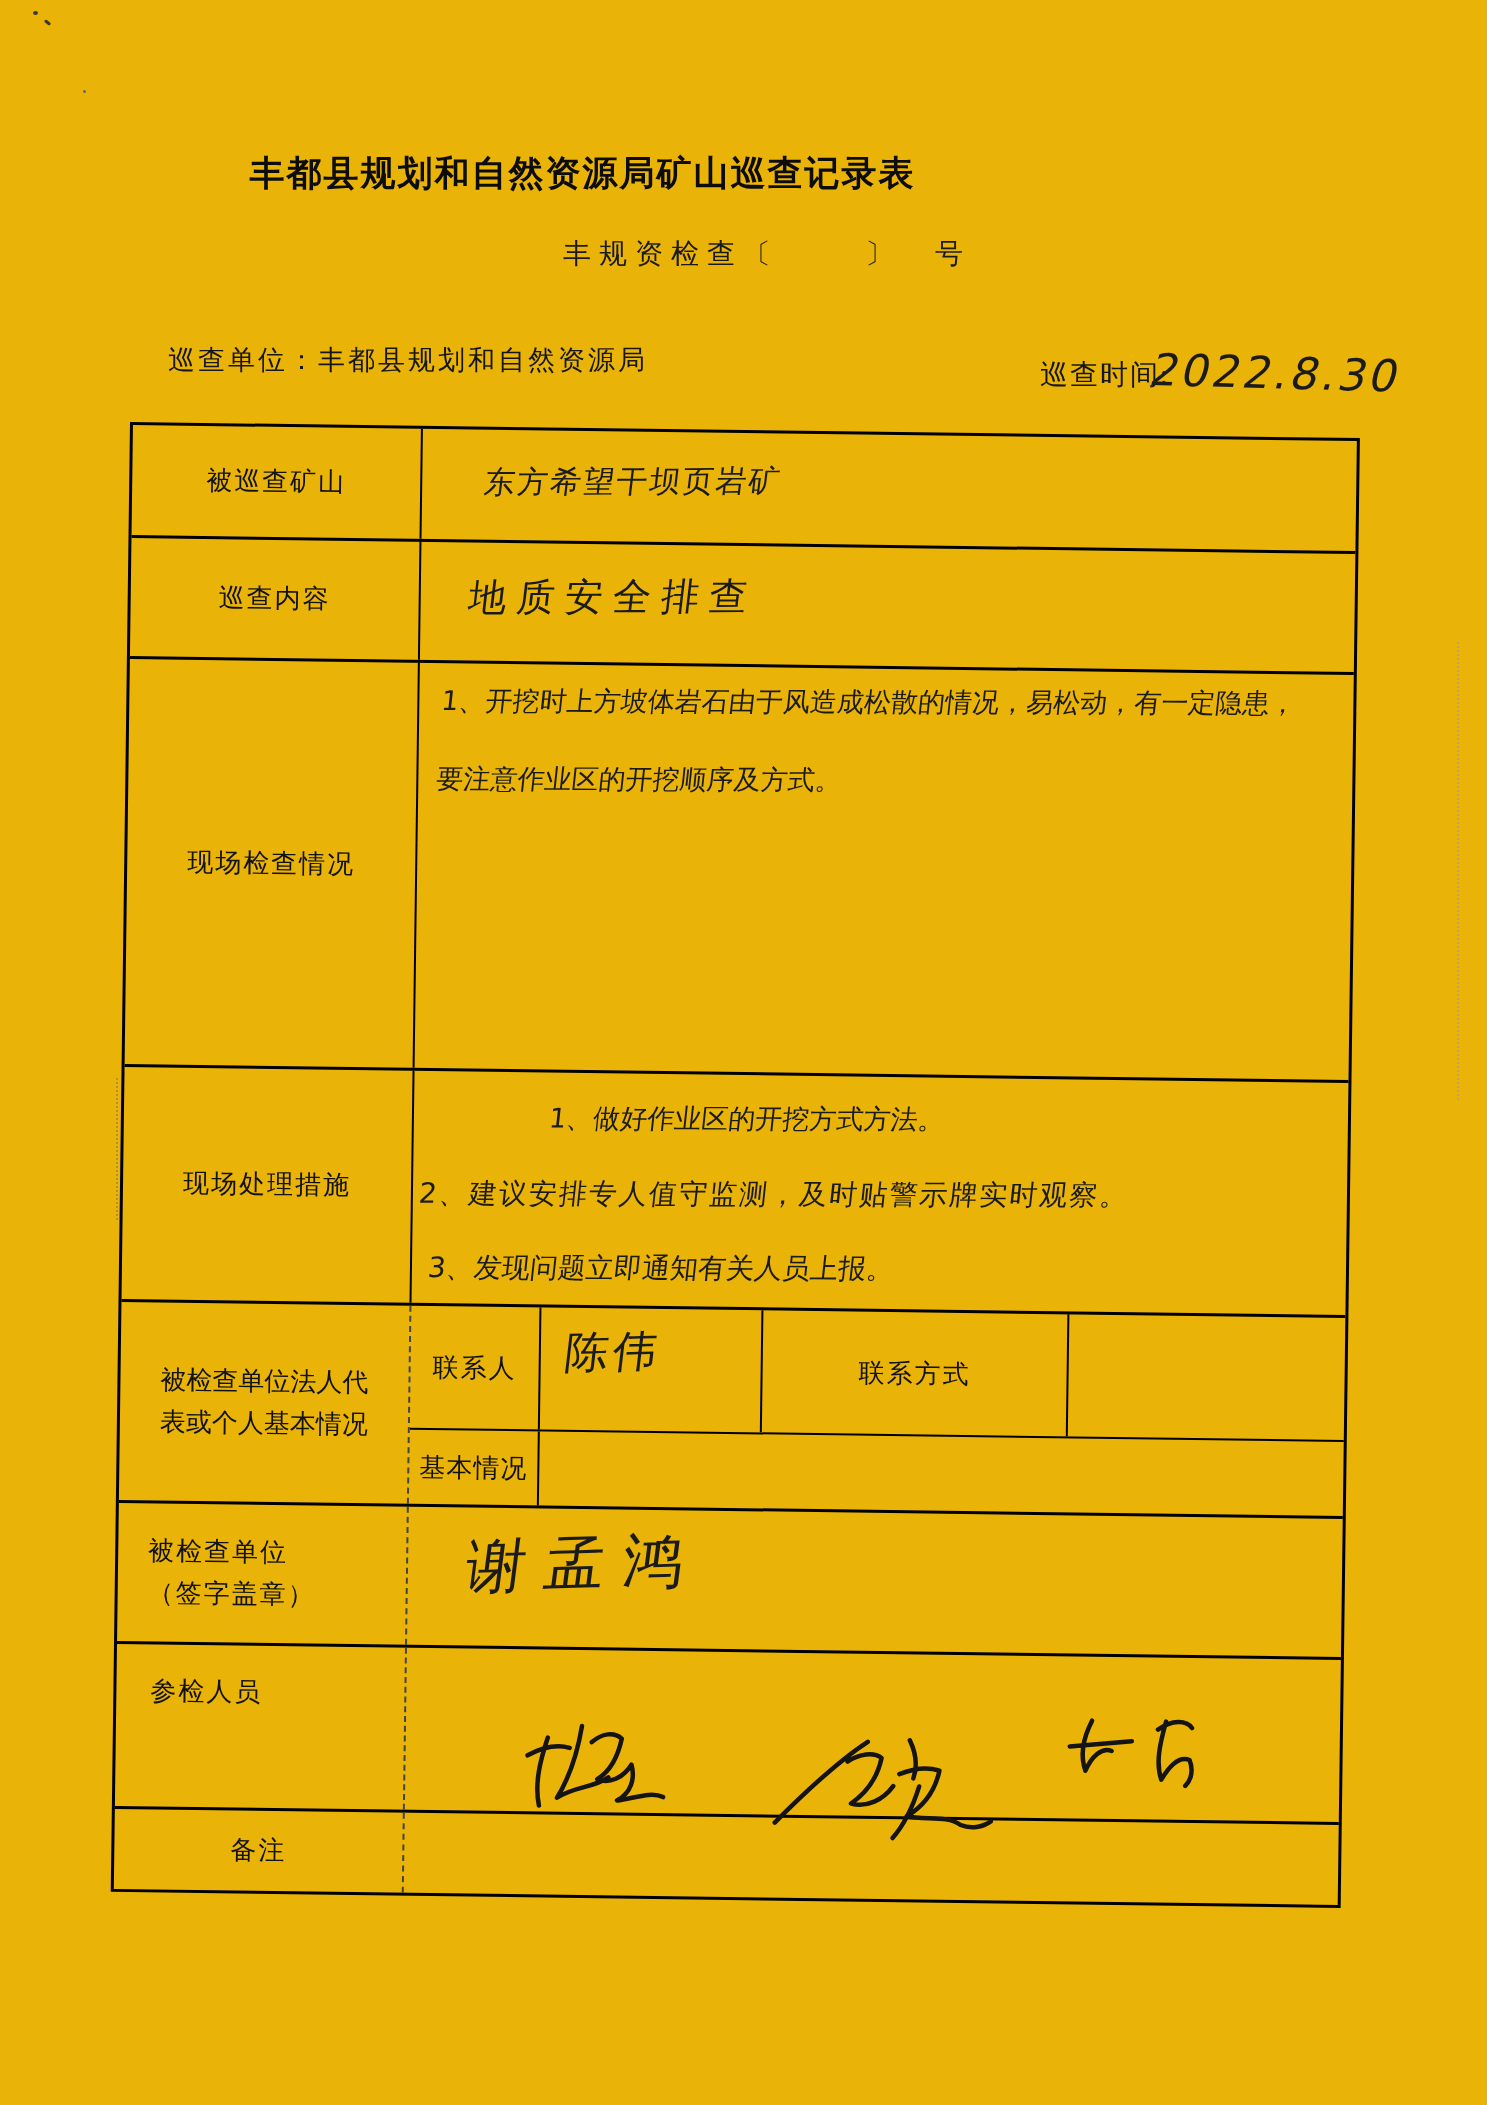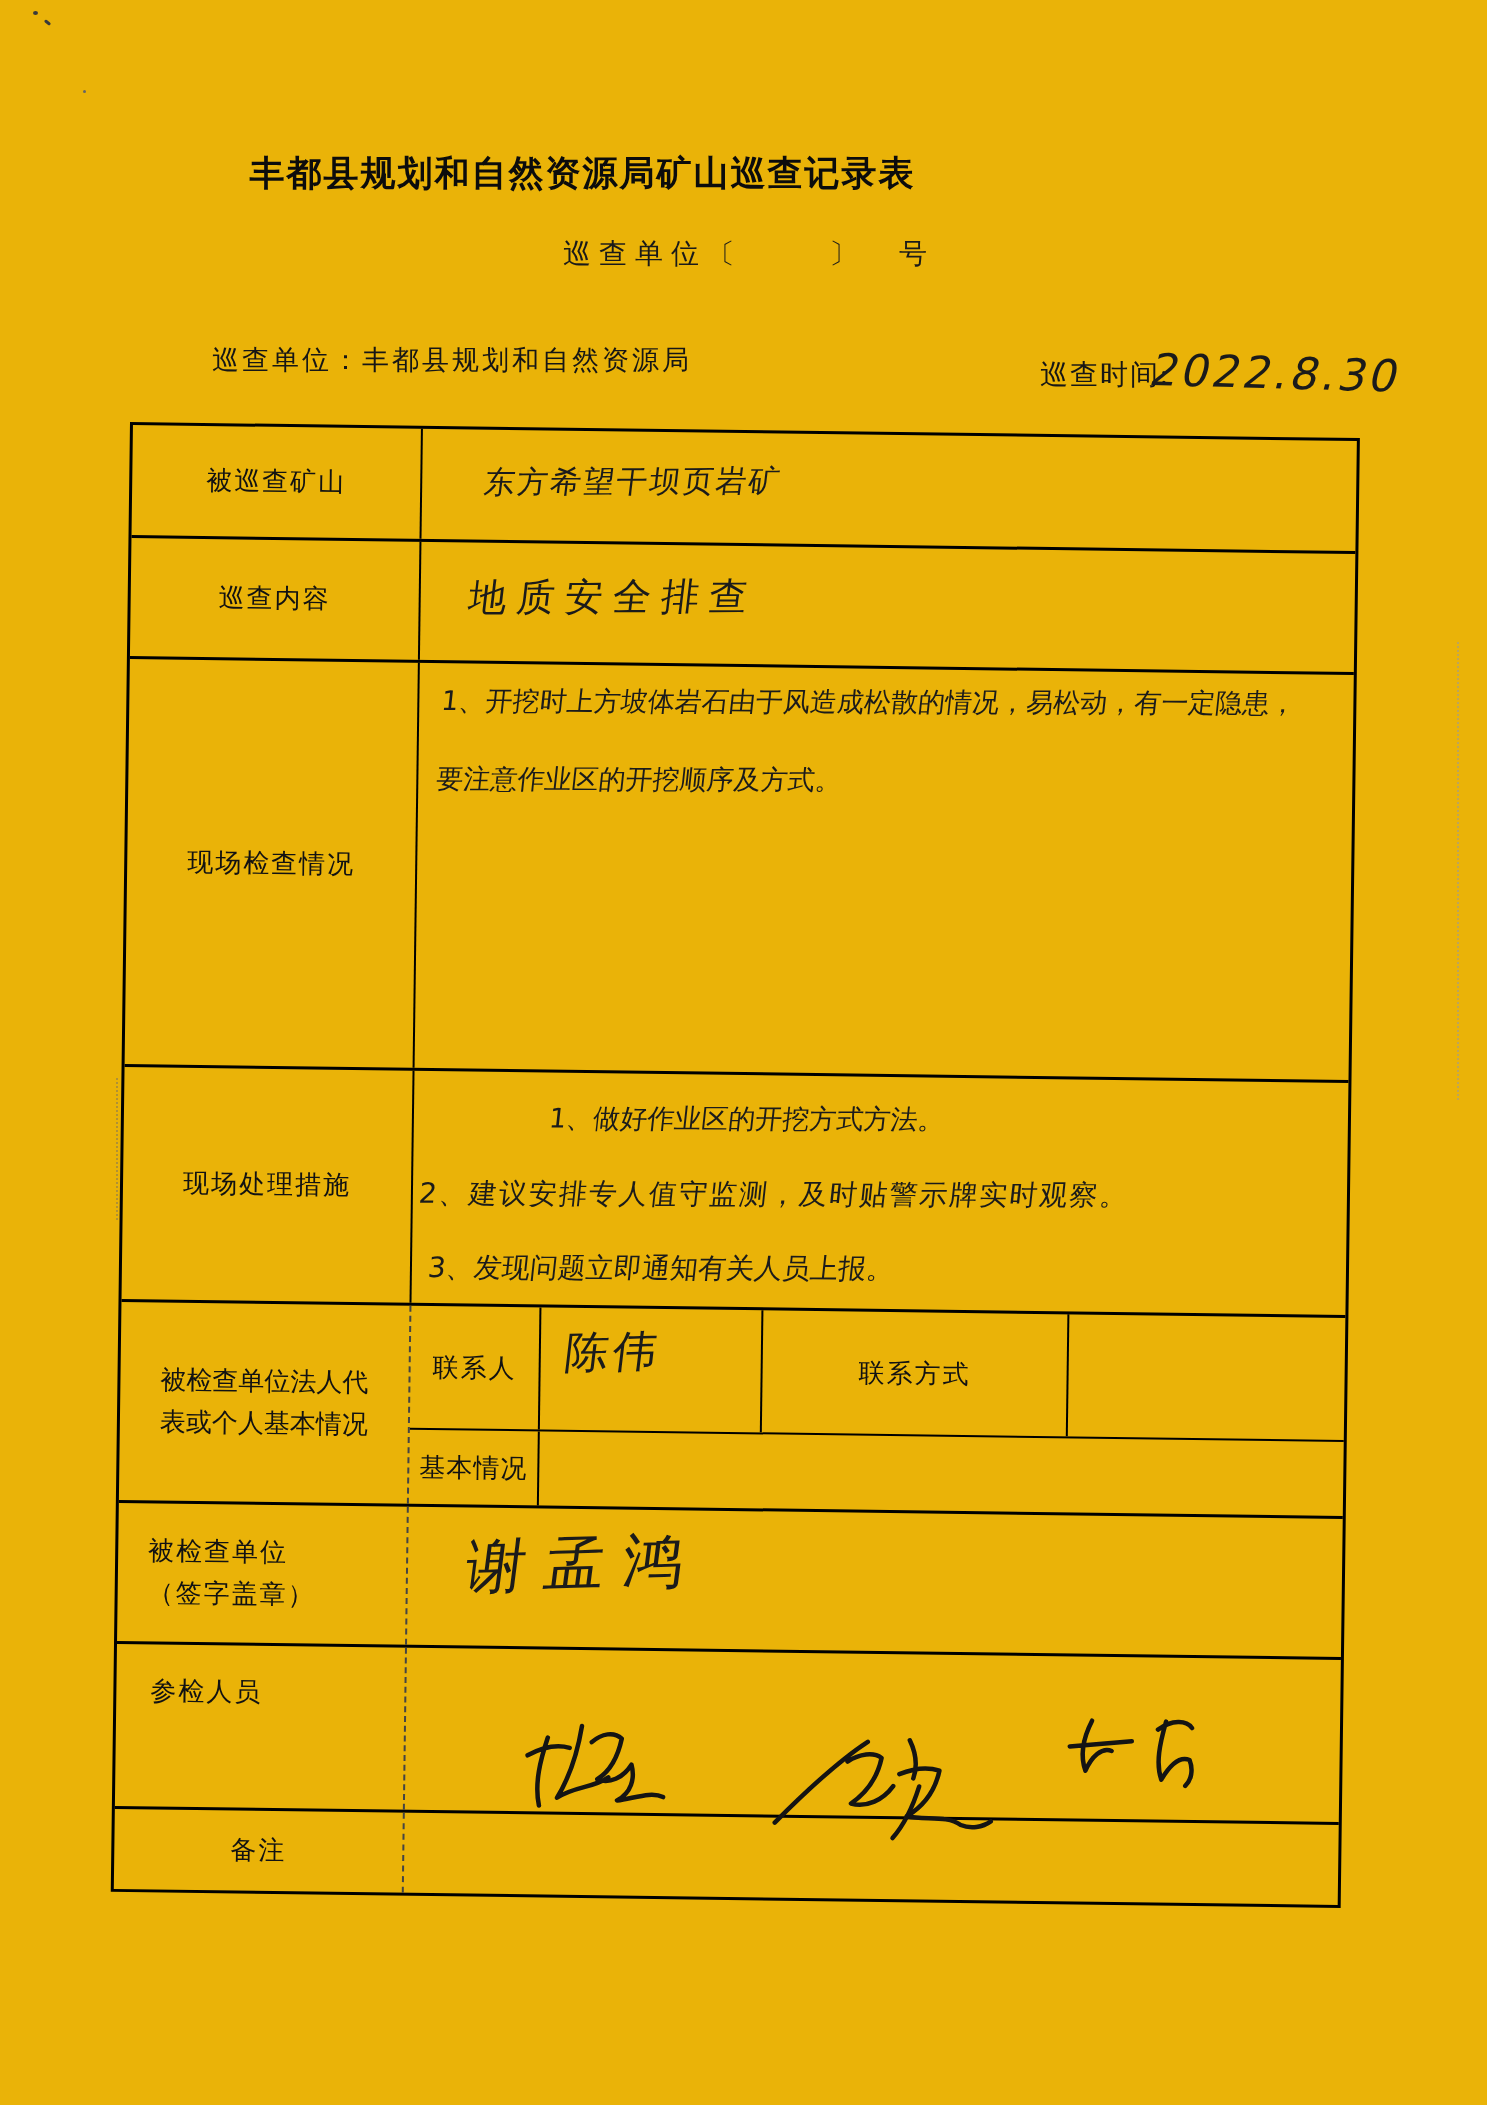--- a/index.html
+++ b/index.html
@@ -18,21 +18,21 @@
   .edge-dots{position:absolute;left:116px;top:1078px;height:142px;width:0;
     border-left:2px dotted #6a6a6a;opacity:.45;}
   
   .title{position:absolute;left:225px;top:150px;width:715px;text-align:center;
     font-size:35px;font-weight:bold;letter-spacing:2px;color:#0c0c0c;}
   .subtitle{position:absolute;left:563px;top:235px;font-size:28px;color:#1a1a1a;
     display:flex;align-items:baseline;}
   .subtitle .pre{letter-spacing:8px;}
   .subtitle .blank{display:inline-block;width:86px;}
   .subtitle .gap2{display:inline-block;width:42px;}
-  .unit-line{position:absolute;left:168px;top:342px;font-size:27px;letter-spacing:3px;color:#161616;margin-left:44px;}
+  .unit-line{position:absolute;left:168px;top:342px;font-size:27px;letter-spacing:3px;color:#161616;}
   .time-line{position:absolute;left:1040px;top:356px;font-size:28px;letter-spacing:2px;color:#161616;}
   
   .hand{font-family:"DejaVu Sans","Liberation Sans",sans-serif;color:#1b1b1b;
     display:inline-block;transform:skewX(-7deg) rotate(-1deg);transform-origin:left center;}
   .hand-date{position:absolute;left:1152px;top:344px;font-size:44px;letter-spacing:3px;
     transform:skewX(-13deg) rotate(1.5deg);}
   
   .tbl{position:absolute;left:130px;top:422px;width:1224px;
     border:3px solid #000;transform:rotate(0.75deg);transform-origin:0 0;}
   .row{display:flex;border-bottom:3px solid #000;position:relative;}
@@ -75,21 +75,21 @@
 
   <div class="speck sp1"></div>
   <div class="speck sp2"></div>
   <div class="speck sp3"></div>
   <div class="margin-dots"></div>
   <div class="edge-dots"></div>
 
   <div class="title">丰都县规划和自然资源局矿山巡查记录表</div>
 
   <div class="subtitle">
-    <span class="pre">巡查单位〔</span>
+    <span class="pre">丰规资检查〔</span>
     <span class="blank"></span>
     <span>〕</span>
     <span class="gap2"></span>
     <span>号</span>
   </div>
 
   <div class="unit-line">
     <span>巡查单位：</span><span>丰都县规划和自然资源局</span>
   </div>
 

